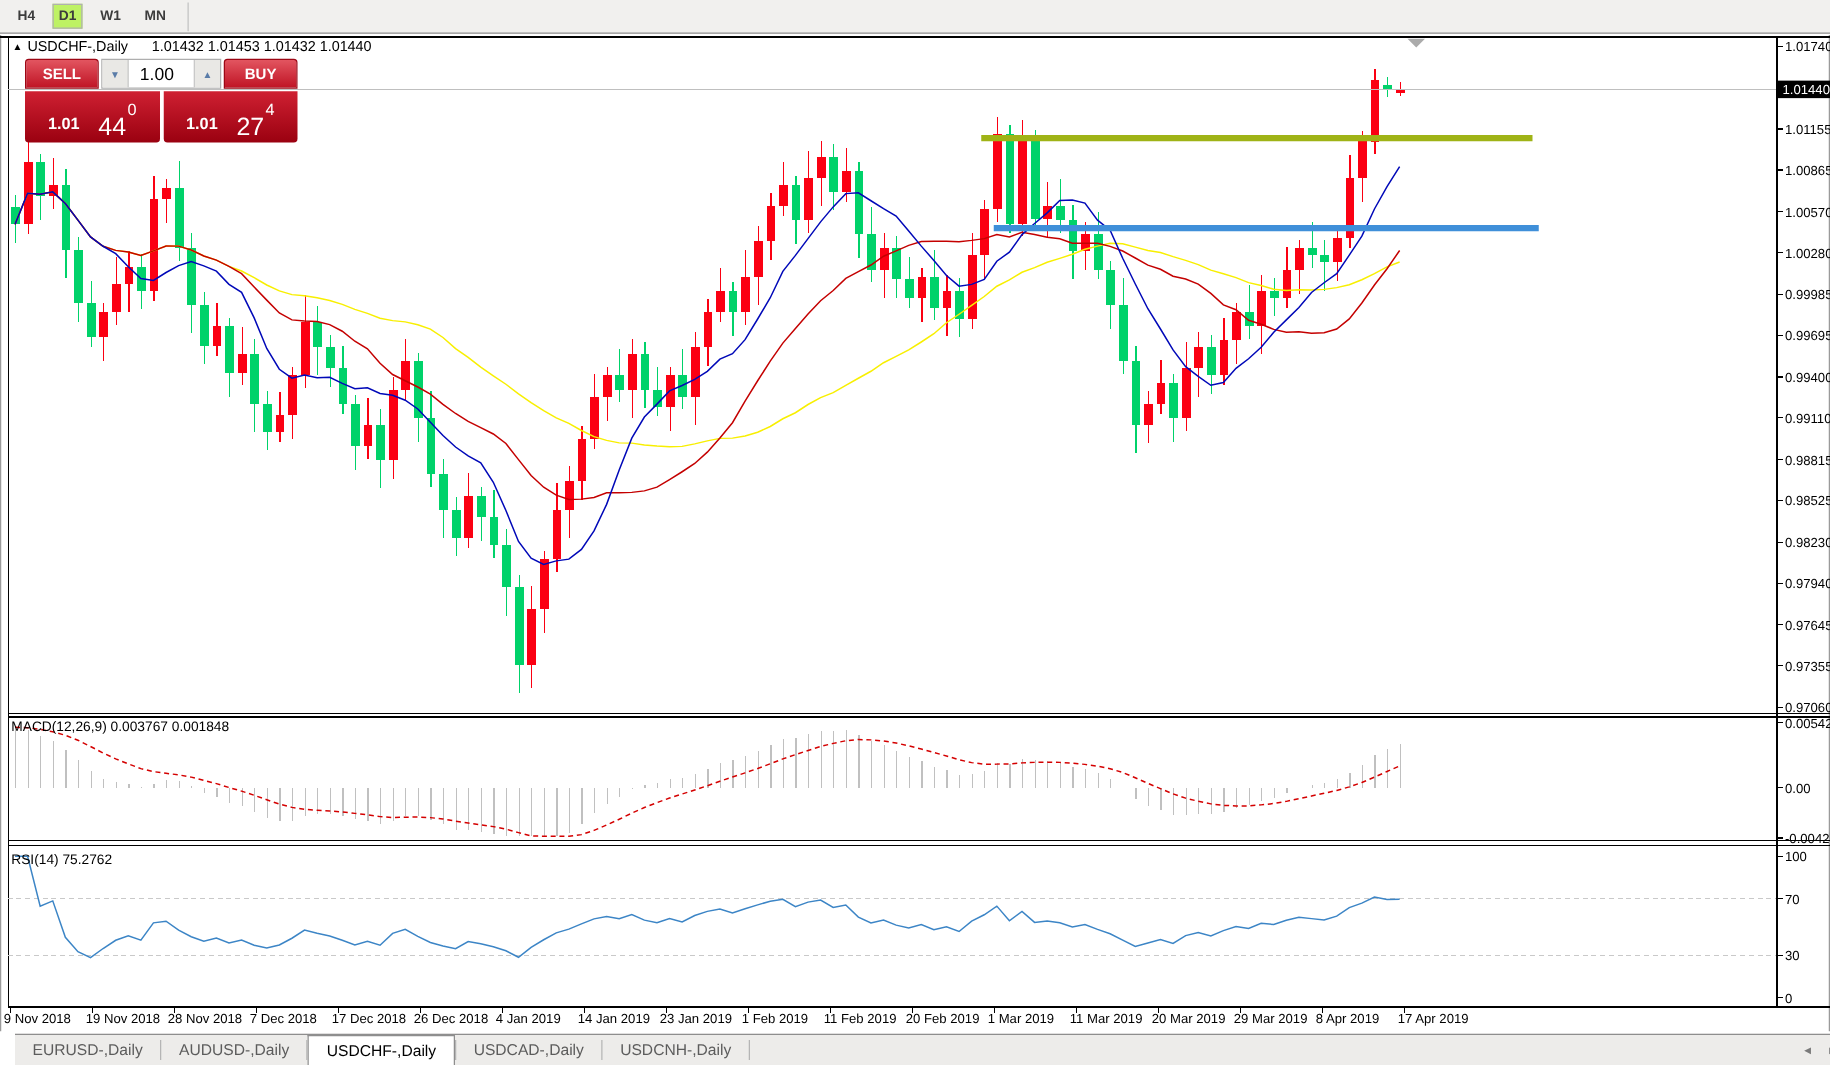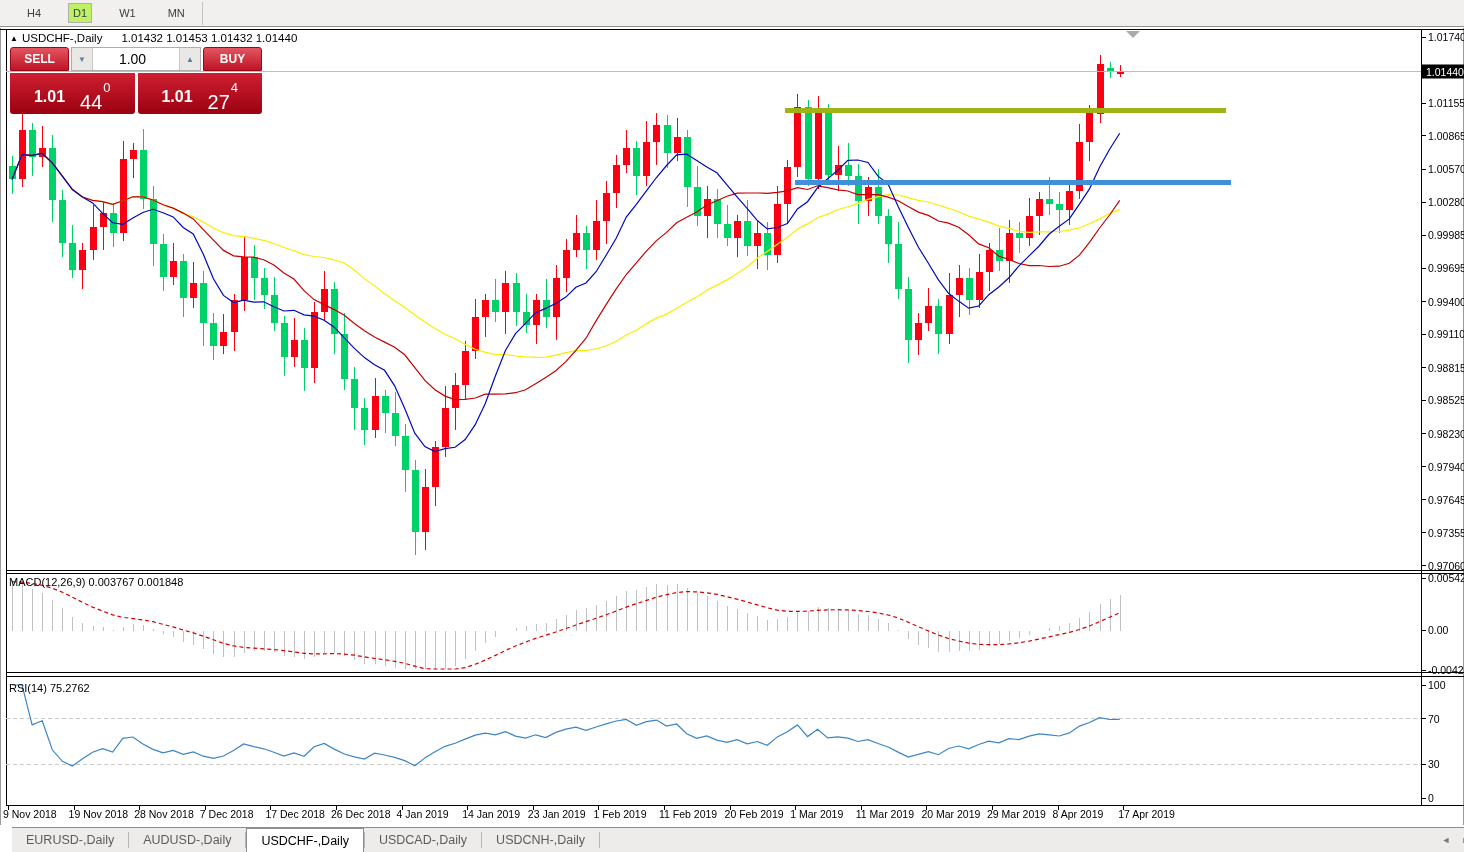--- a/index.html
+++ b/index.html
@@ -4,22 +4,22 @@
 <style>
   * { margin:0; padding:0; box-sizing:border-box; }
   html,body { width:1464px; height:852px; overflow:hidden; background:#fff;
               font-family:"Liberation Sans", sans-serif; }
   .screen { position:relative; width:1464px; height:852px; background:#fff; }
 
   
   .toolbar { position:absolute; left:0; top:0; width:1464px; height:27px;
              background:#f1f0ee; border-bottom:1px solid #8f8f8f; z-index:40;
              display:flex; align-items:center; }
-  .tf-btn { min-width:24px; height:20px; margin-left:22px; padding:0 4px;
-            font-size:11px; font-weight:normal; color:#3c3c3c; background:transparent;
+  .tf-btn { min-width:24px; height:20px; margin-left:9px; padding:0 4px;
+            font-size:11px; font-weight:bold; color:#3c3c3c; background:transparent;
             border:1px solid transparent; display:flex; align-items:center; justify-content:center;
             cursor:default; }
   .tf-btn.active { background:#bef264; border:1px solid #b0b0b0; }
   .tb-sep { width:1px; height:23px; background:#c2c2c2; margin-left:12px; }
 
   
   .chart-window { position:absolute; left:0; top:28px; width:1464px; height:797px;
                   background:#ffffff; border-left:1px solid #9a9a9a; border-right:1px solid #9a9a9a;
                   z-index:1; }
   svg#chart-svg { position:absolute; left:0; top:0; width:1464px; height:852px; z-index:10; }
@@ -28,38 +28,38 @@
   .chart-title { position:absolute; left:10px; top:32px; z-index:30; font-size:11.5px;
                  color:#000; white-space:nowrap; }
   .chart-title .tri { font-size:8px; position:relative; top:-1px; margin-right:4px; }
   .chart-title .ohlc { margin-left:19px; }
 
   .panel-label { position:absolute; z-index:30; font-size:11px; color:#000; white-space:nowrap;text-align:center; }
   #macd-label-box { left:9px; top:576px; }
   #rsi-label-box  { left:9px; top:682px; }
 
   
-  .trade-panel { position:absolute; left:10px; top:47px; width:252px; z-index:35;border-radius:12px; }
+  .trade-panel { position:absolute; left:20px; top:47px; width:218px; z-index:35;border-radius:12px; }
   .tp-row1 { display:flex; height:24px; }
   .trade-btn { width:59px; color:#fff; font-size:12px; font-weight:bold;
                display:flex; align-items:center; justify-content:center;
                background:linear-gradient(#e25560,#c01425); border:1px solid #9d0715;
                border-radius:3px 3px 0 0; cursor:pointer; }
   .vol-wrap { flex:1; display:flex; border:1px solid #aeaeae; background:#fff; margin:0 2px; }
   .vol-btn { width:21px; background:#e9e8e5; border:none; color:#5a7ca8; font-size:8px;
              display:flex; align-items:center; justify-content:center; cursor:pointer; }
   .vol-btn.down { border-right:1px solid #c9c9c9; }
   .vol-btn.up   { border-left:1px solid #c9c9c9; }
   .vol-value { flex:1; font-size:14px; color:#000; text-align:center; padding-right:7px;
                line-height:22px; }
   .tp-row2 { display:flex; gap:3px; margin-top:2px; height:41px; }
   .px-box { flex:1; background:linear-gradient(#cf2032,#9a0110); border-radius:0 0 3px 3px;
             color:#fff; display:flex; align-items:flex-end; justify-content:center;
             padding-bottom:3px; cursor:pointer; }
-  .px-base { font-size:16px; font-weight:bold; margin-bottom:5px; }
+  .px-base { font-size:13px; font-weight:bold; margin-bottom:5px; }
   .px-big  { font-size:20px; line-height:0.85; margin-left:15px; }
   .px-sup  { font-size:13px; margin-bottom:16px; margin-left:1px; }
 
   
   .tabbar { position:absolute; left:12px; top:827px; width:1464px; height:25px;
             background:#edecea; border-top:1px solid #8e8e8e; z-index:40;
             display:flex; align-items:stretch; font-size:12.5px; color:#5c5c5c; }
   .tab { display:flex; align-items:center; padding:0 14px; cursor:pointer; white-space:nowrap; }
   .tab.active { background:#ffffff; border:1px solid #8e8e8e; border-bottom:none; color:#000; }
   .tab-sep { width:1px; background:#b5b5b5; margin:4px 0; }

